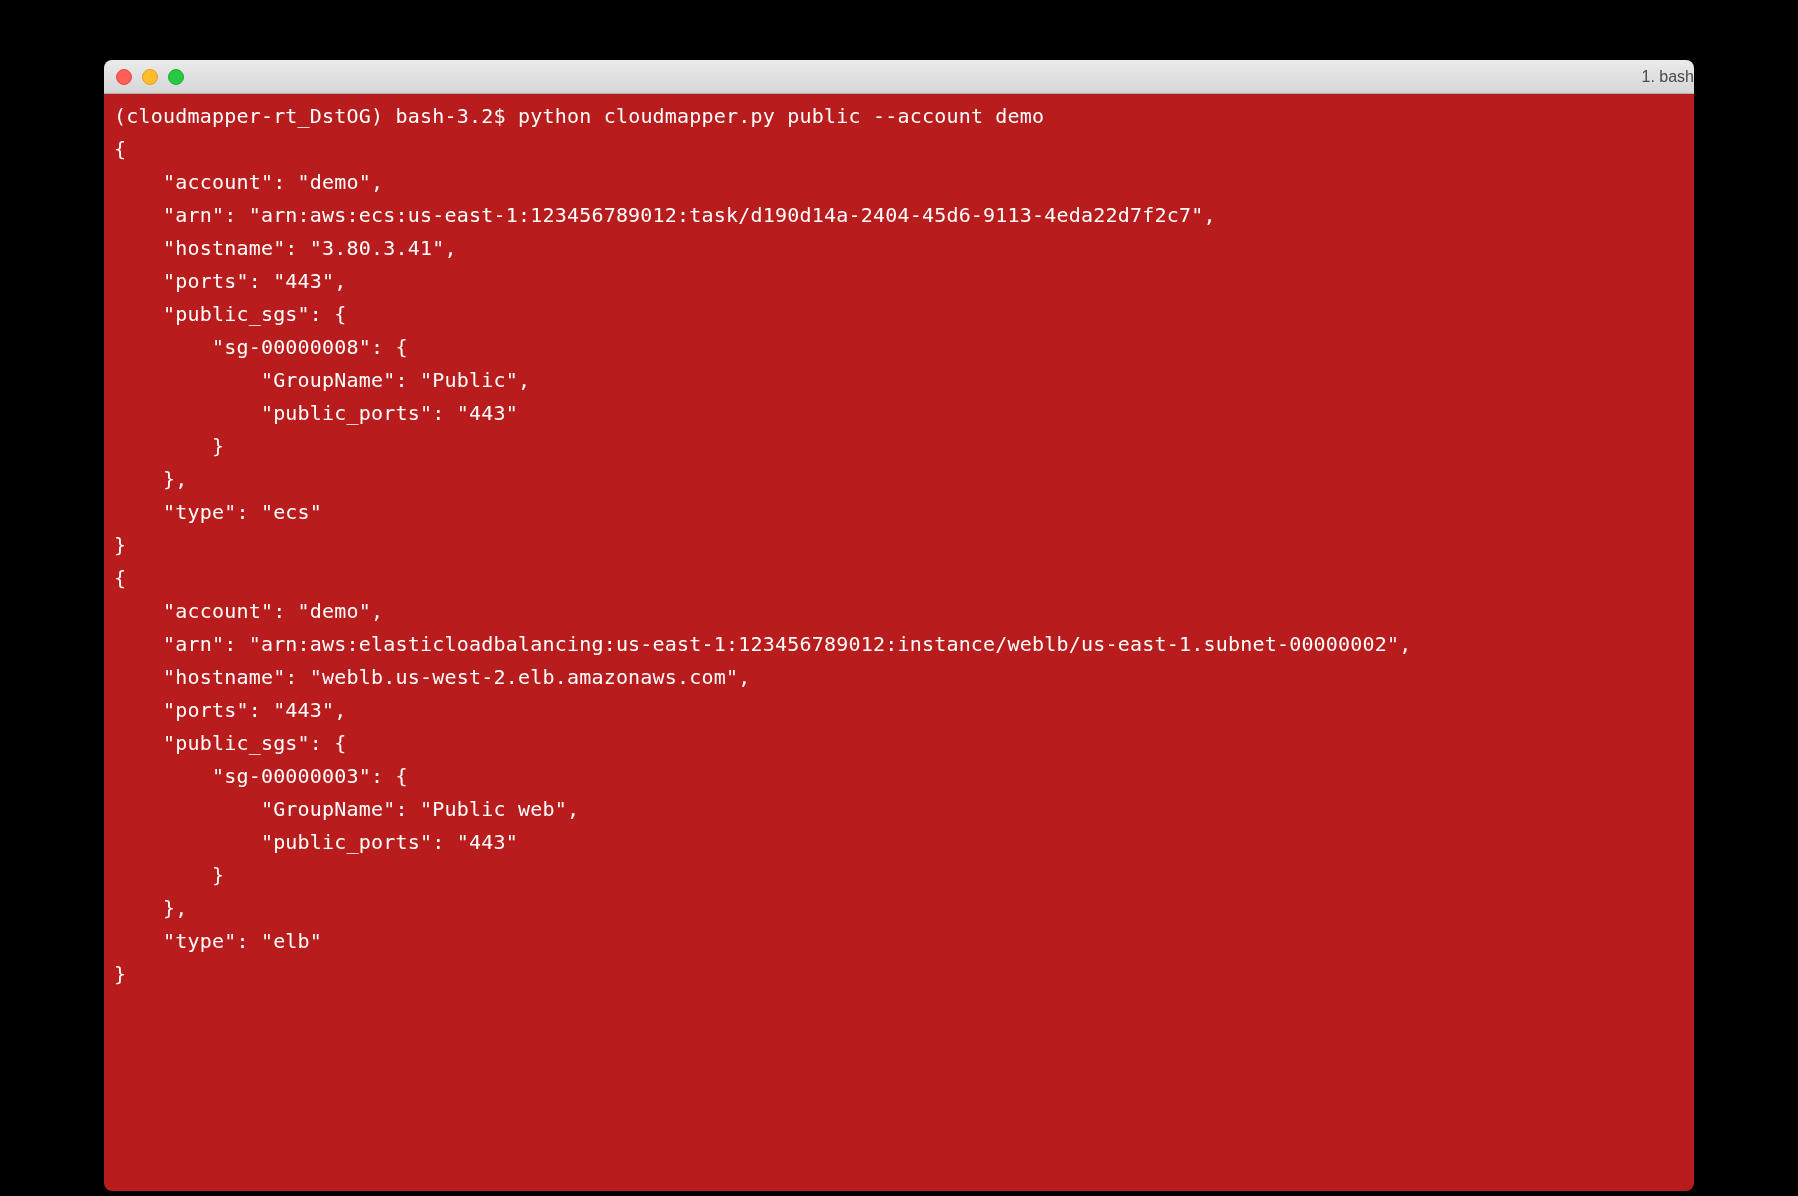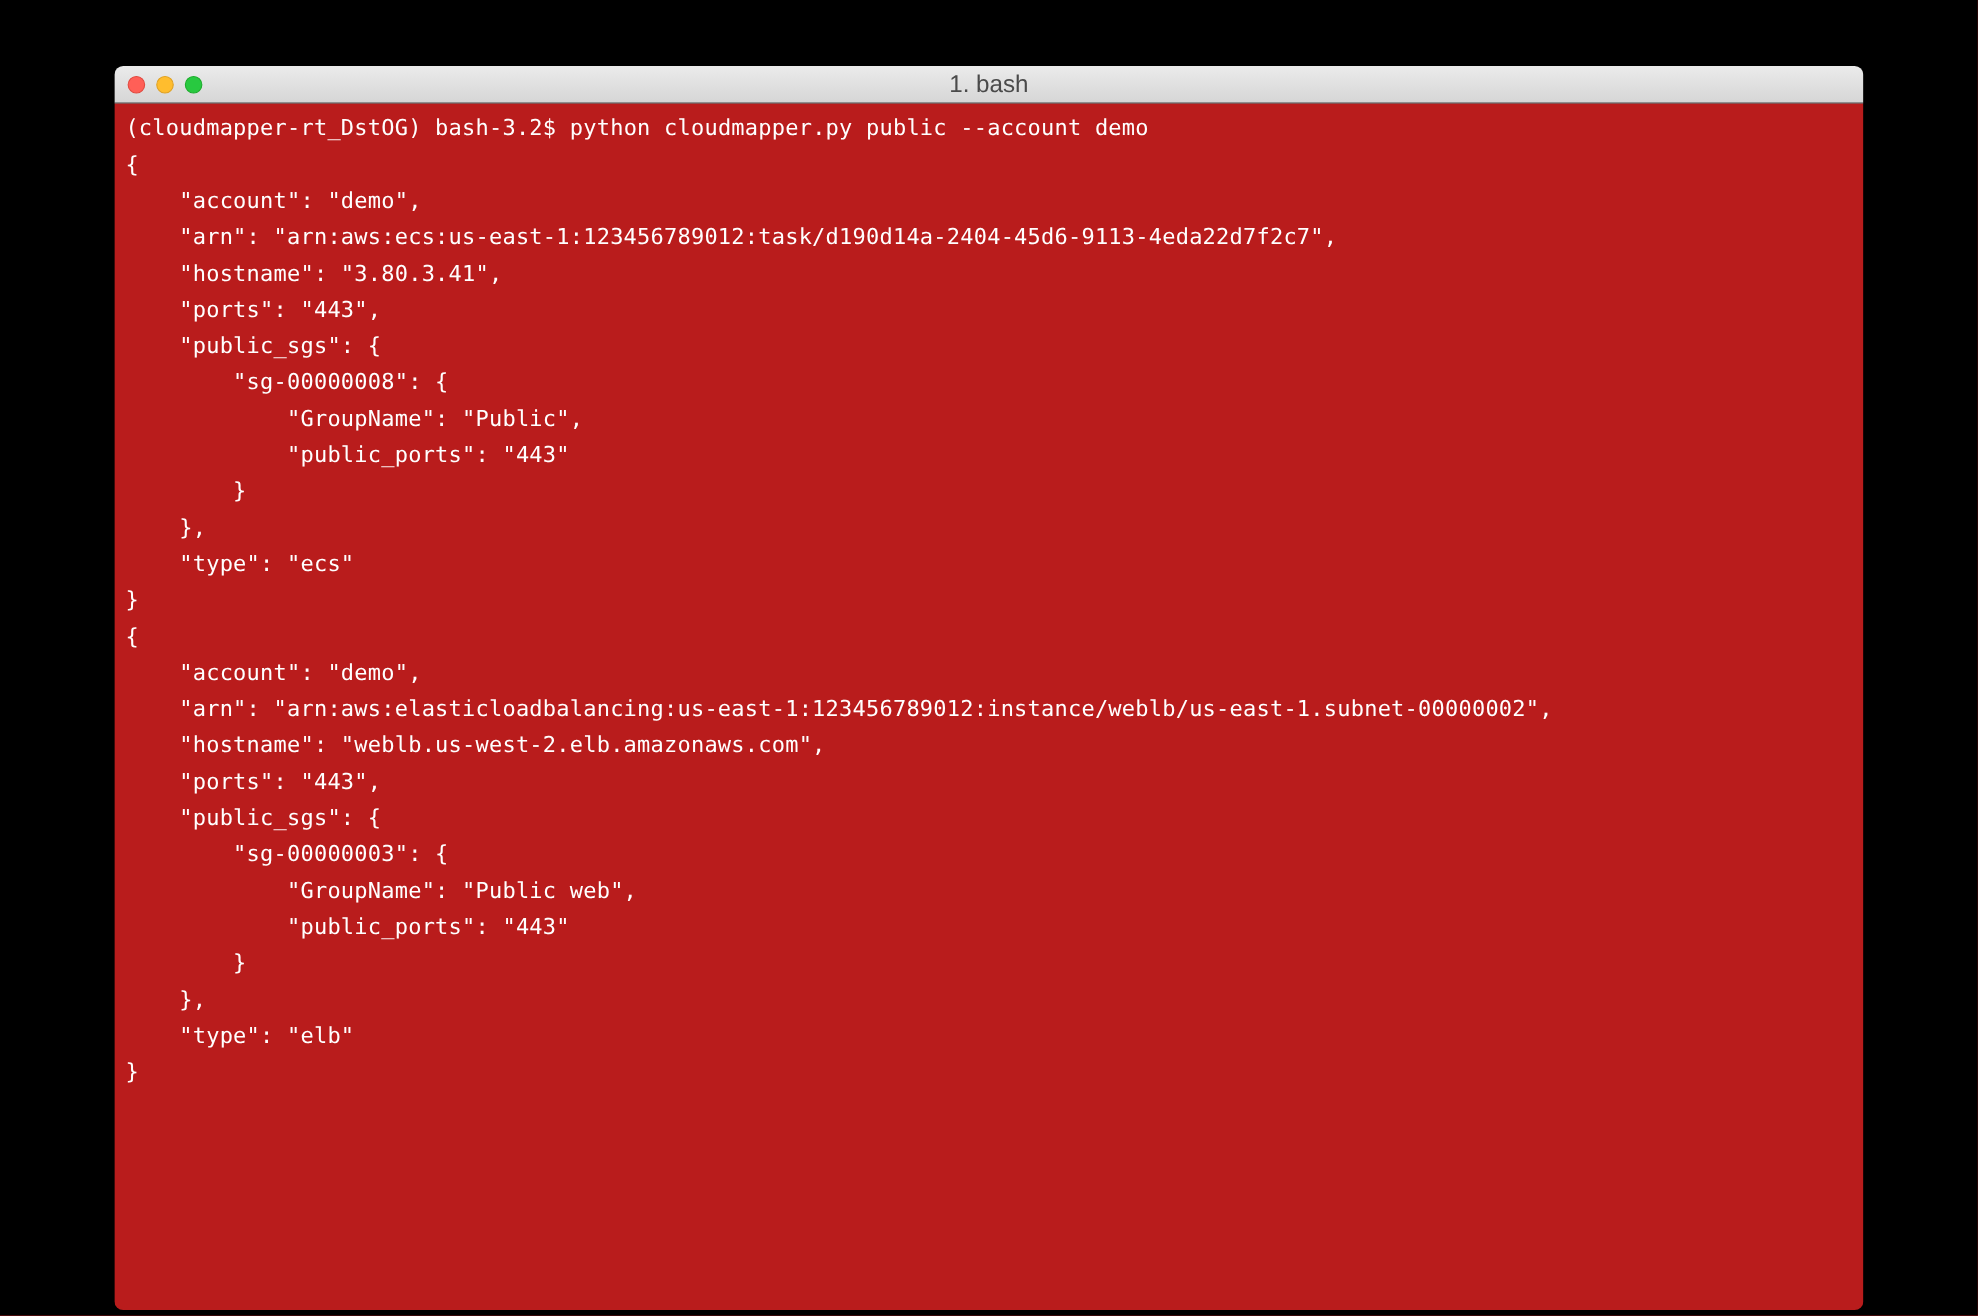--- a/index.html
+++ b/index.html
@@ -38,23 +38,23 @@
       width: 16px;
       height: 16px;
       border-radius: 50%;
     }
     .traffic-close { background: #ff5f57; border: 1px solid #e1493f; }
     .traffic-min   { background: #ffbd2e; border: 1px solid #dfa123; }
     .traffic-max   { background: #28c940; border: 1px solid #1dac2c; }
     .title {
       position: absolute;
       left: 0; right: 0;
-      text-align: center;
+      text-align: right;
       font-family: -apple-system, "Helvetica Neue", Arial, sans-serif;
-      font-size: 22px;
+      font-size: 16px;
       color: #4a4a4a;
       pointer-events: none;
     }
     .term {
       background: #b91c1c;
       color: #fff;
       font-size: 20px;
       line-height: 1.65;
       padding: 6px 10px 200px 10px;
       white-space: pre;

